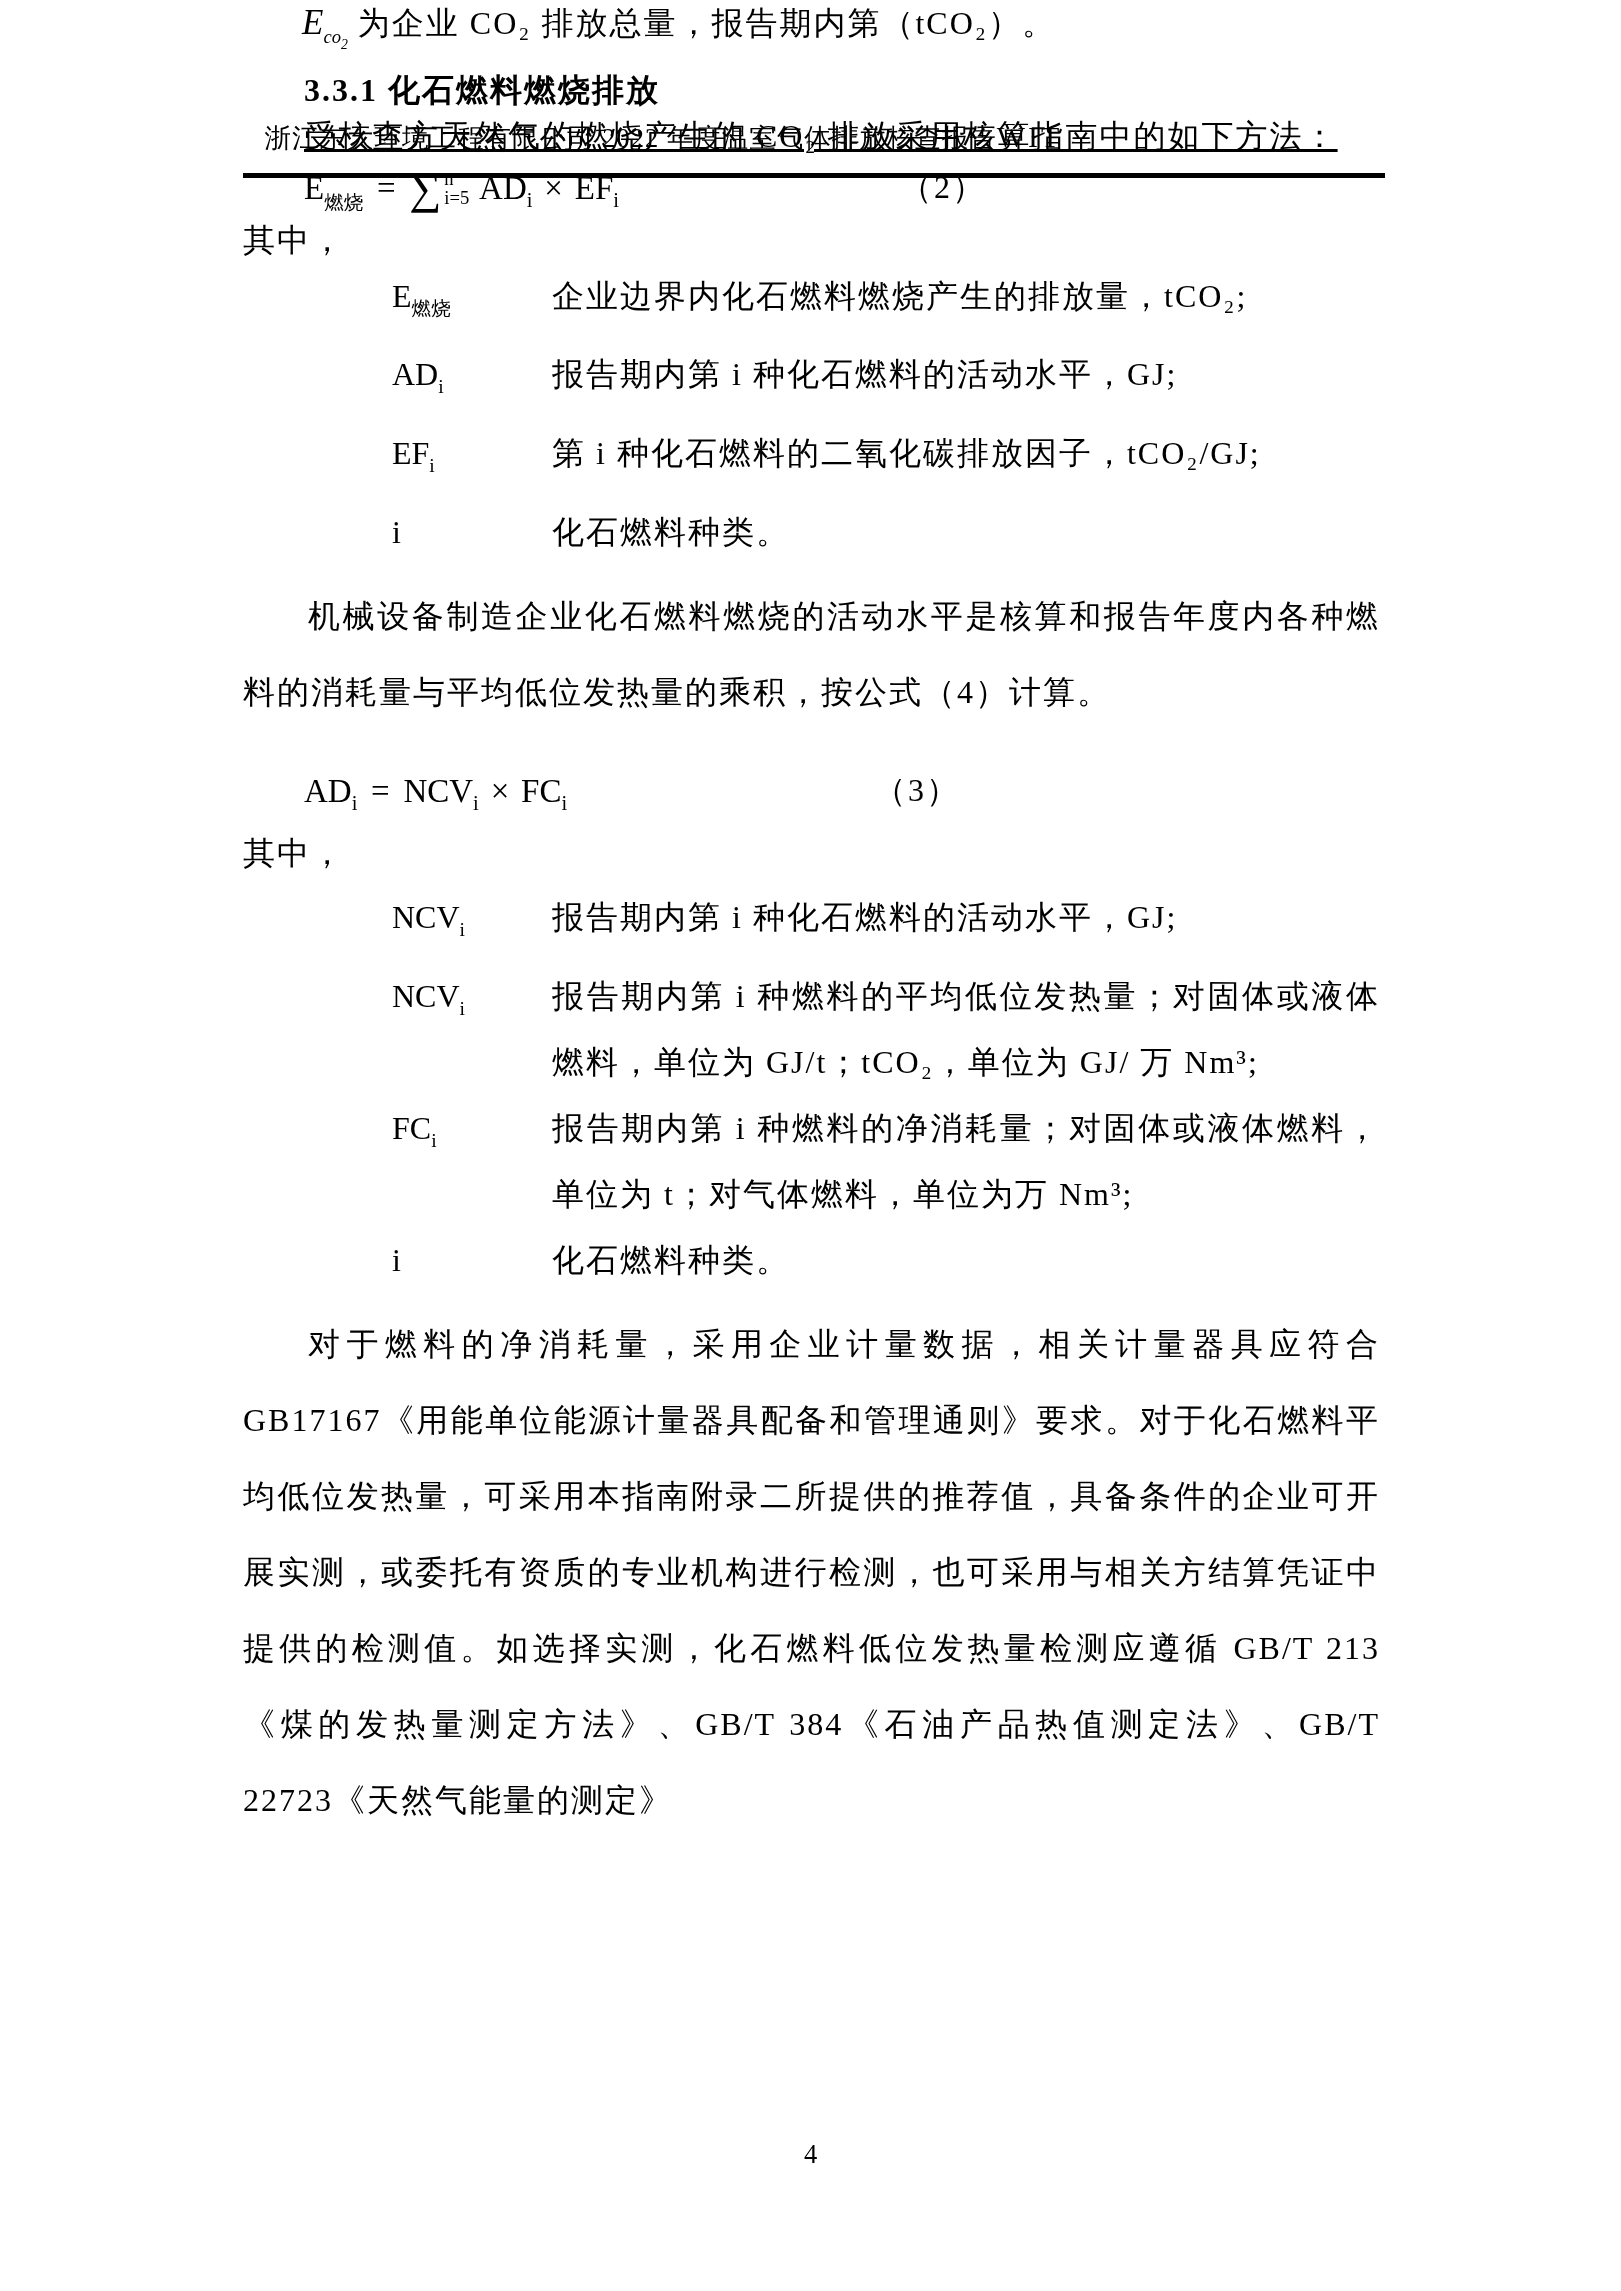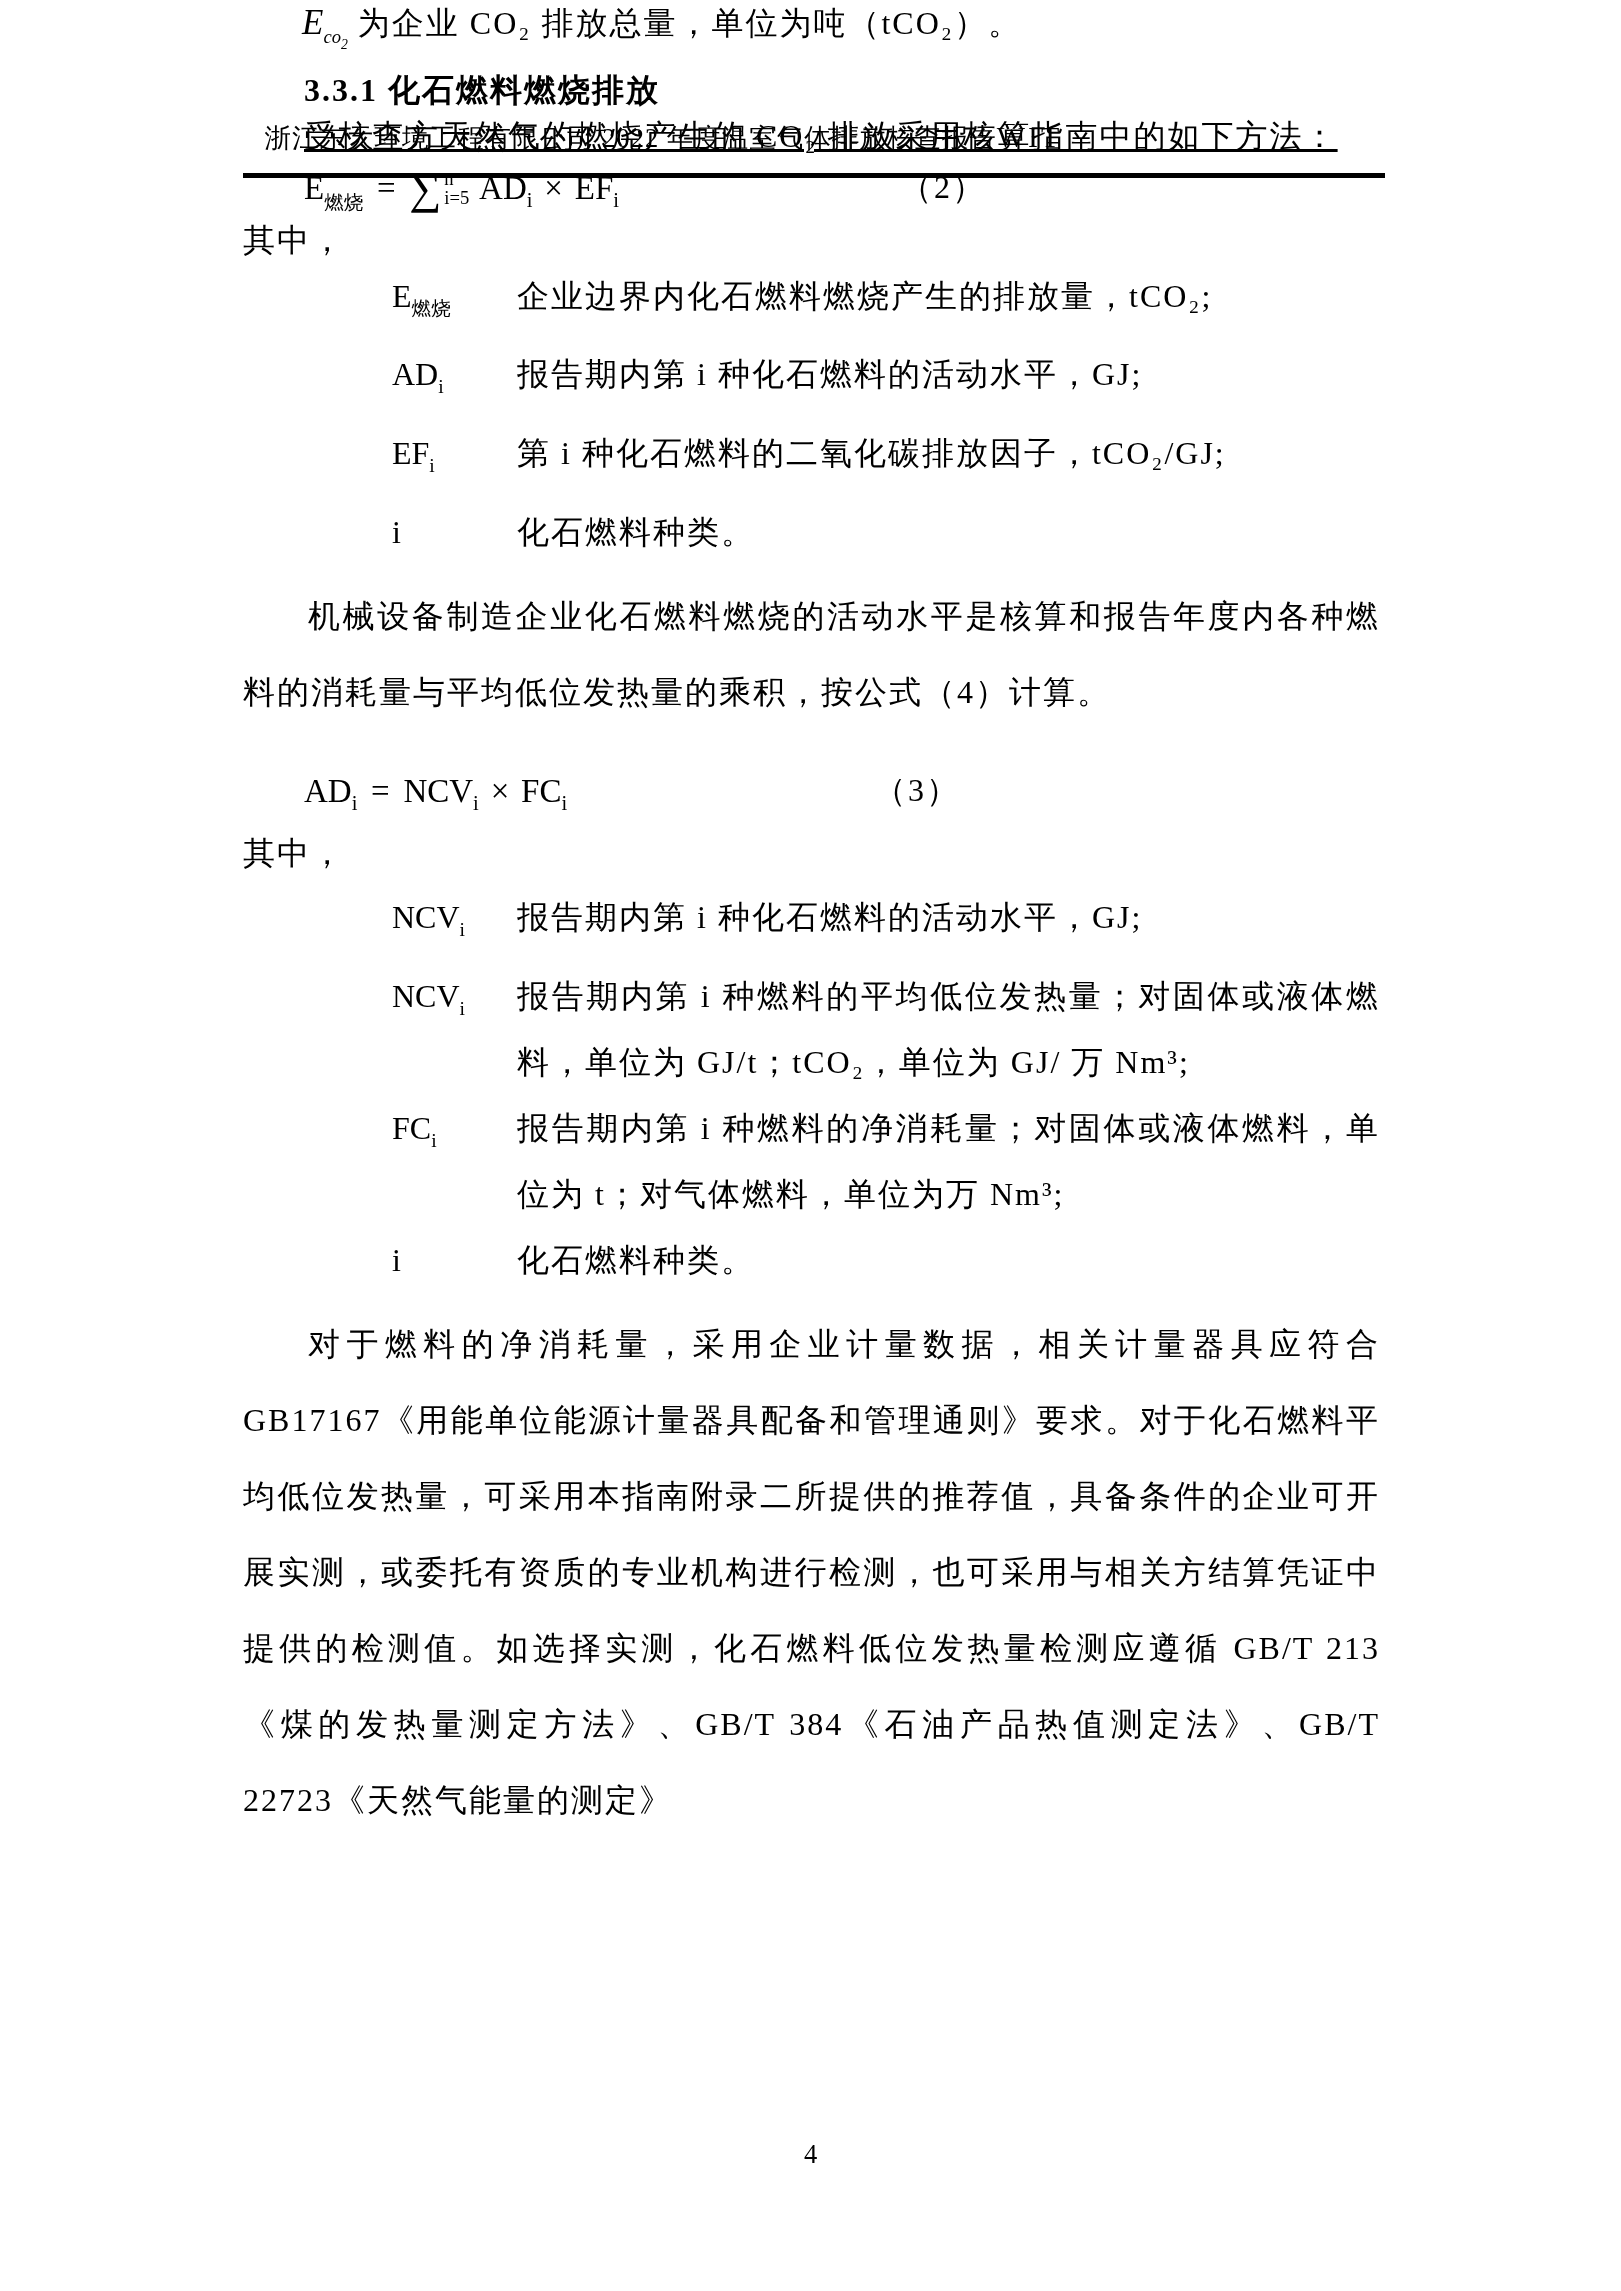--- a/index.html
+++ b/index.html
@@ -130,20 +130,21 @@
     letter-spacing: 2px;
   }
   .where.second { margin-top: 9.8px; }
 
   .def-list { margin-top: 4.9px; }
   .def-list.second { margin-top: 8.8px; }
   .def-row {
     display: flex;
     padding-left: 149px;
     line-height: 66px;
+    gap: 35px;
   }
   .def-term {
     width: 125px;
     flex: 0 0 125px;
     letter-spacing: 0;
   }
   .t-sub { font-size: 19.6px; vertical-align: -7.8px; }
   .def-text {
     flex: 1;
     text-align: justify;
@@ -176,21 +177,21 @@
 <div class="page">
 
   <div class="header-row">
     <span class="header-title">浙江东大环境工程有限公司 2022 年度温室气体排放核查报告</span>
     <span class="header-logo">WIT</span>
   </div>
   <div class="header-rule"></div>
 
   <div class="content">
 
-    <p class="intro-line"><em class="var-e">E</em><span class="sub-co"><span>co</span><span class="sub-co2">2</span></span><span> 为企业 CO₂ 排放总量，单位为吨（tCO₂）。</span></p>
+    <p class="intro-line"><em class="var-e">E</em><span class="sub-co"><span>co</span><span class="sub-co2">2</span></span><span> 为企业 CO₂ 排放总量，报告期内第（tCO₂）。</span></p>
 
     <h2 class="heading">3.3.1 化石燃料燃烧排放</h2>
 
     <p class="para-single">受核查方天然气的燃烧产生的 CO₂ 排放采用核算指南中的如下方法：</p>
 
     <div class="formula">
       <span class="f-base">E</span>
         <span class="f-sub-cjk">燃烧</span>
       <span class="f-eq">=</span>
       <span class="f-sigma">∑</span>

